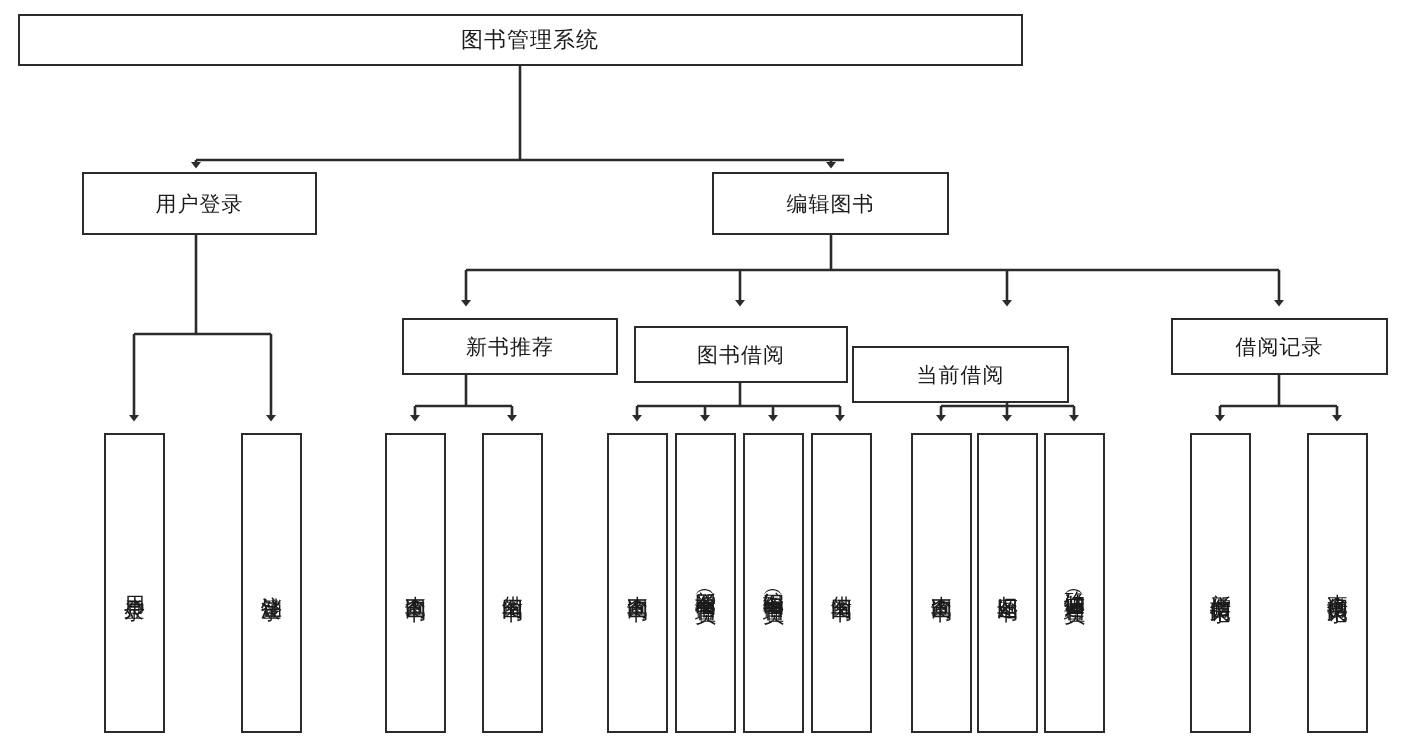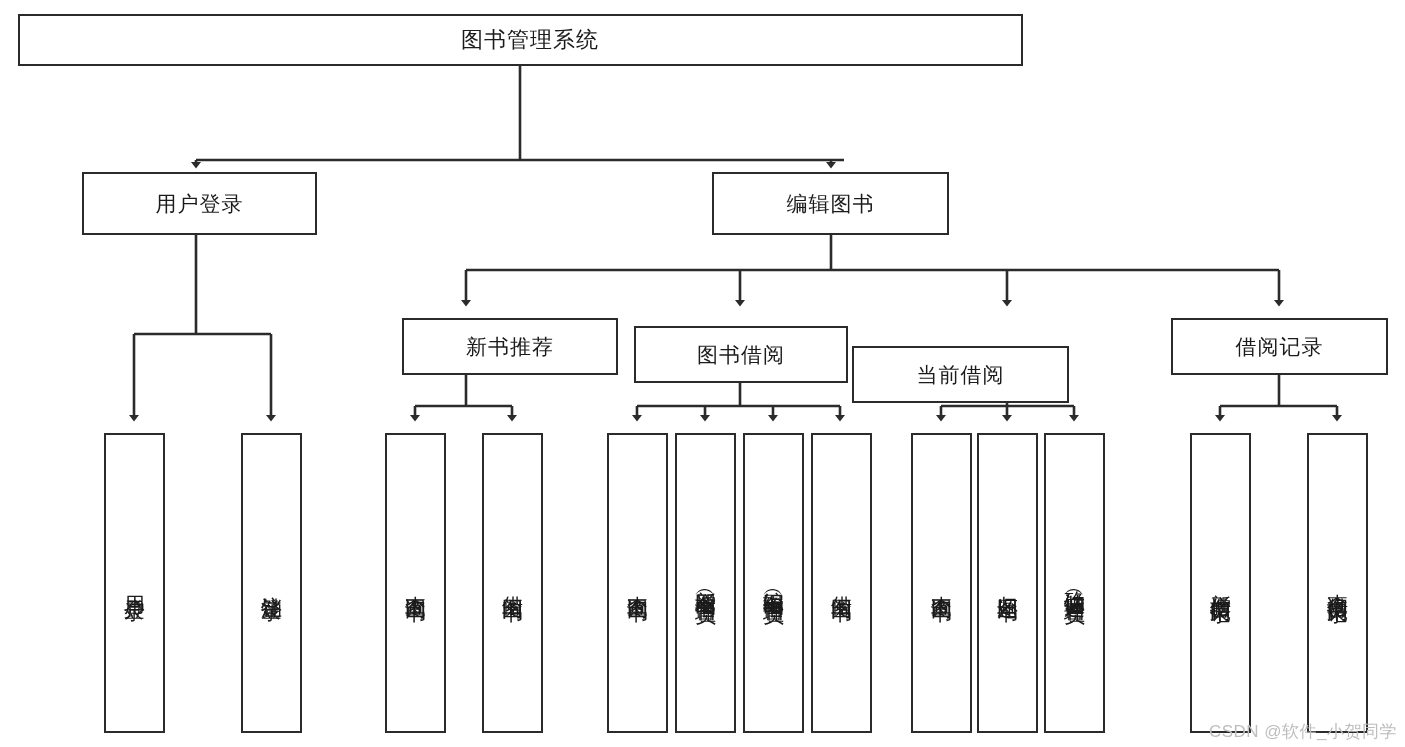--- a/index.html
+++ b/index.html
@@ -185,15 +185,14 @@
     <span class="vtext">确认归还（管理员）</span>
   </div>
 
   <div class="node v" style="left:1190px; top:433px; width:61px; height:300px;">
     <span class="vtext">新增借阅记录</span>
   </div>
   <div class="node v" style="left:1307px; top:433px; width:61px; height:300px;">
     <span class="vtext">查询借阅记录</span>
   </div>
 
-  <div class="watermark">CSDN @软件_小贺同学</div>
 
 </div>
 
 </body></html>

